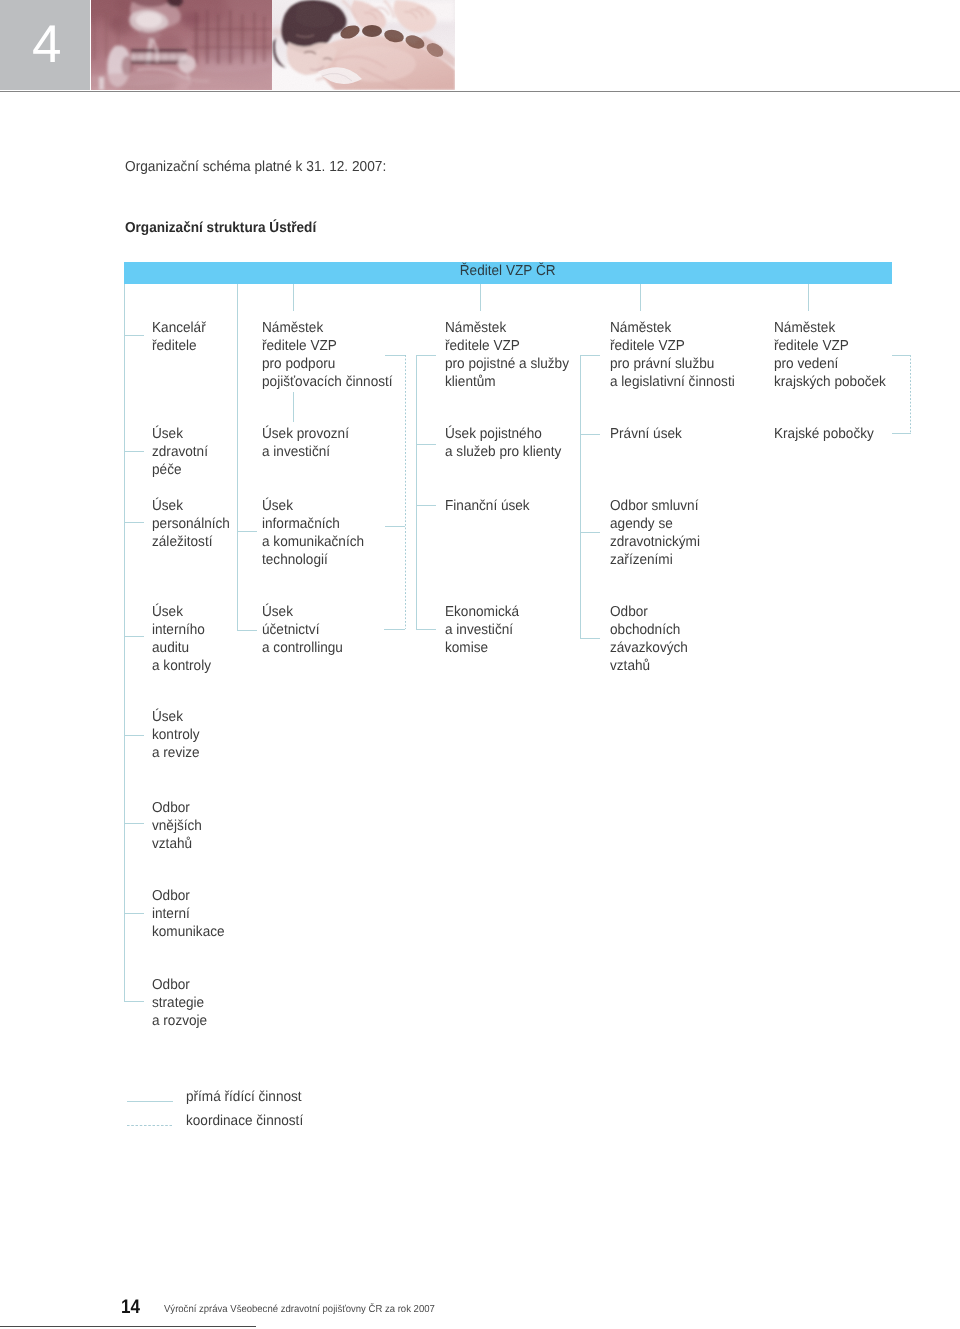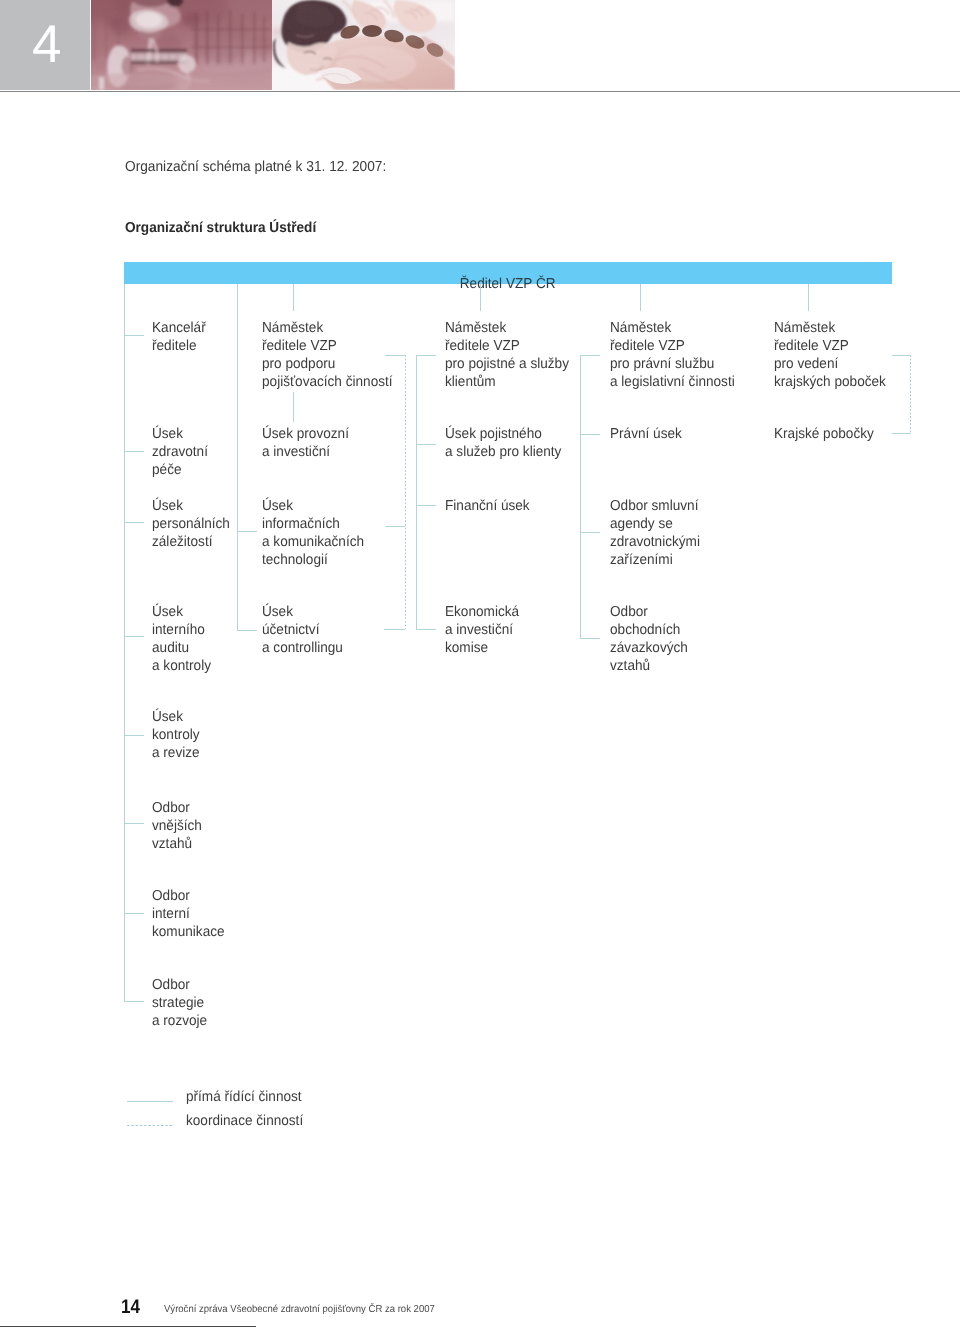--- a/index.html
+++ b/index.html
@@ -212,21 +212,21 @@
       </svg>
     </div>
   </div>
   <div class="hrule"></div>
 
   <div class="h-sub" style="top:158.5px">Organizační schéma platné k 31. 12. 2007:</div>
   <div class="h-title" style="top:219.5px">Organizační struktura Ústředí</div>
 
   <div id="chart">
     <div class="bar" style="left:124px;top:262px;width:767.5px;height:22px;">
-      <div class="t" style="top:14px;"><span>Ředitel VZP ČR</span></div>
+      <div class="t" style="top:1px;"><span>Ředitel VZP ČR</span></div>
     </div>
   <div class="item" style="left: 152.3px; top: 318.8px;">Kancelář
 ředitele</div>
       <div class="item" style="left: 152.3px; top: 425.3px;">Úsek
 zdravotní
 péče</div>
       <div class="item" style="left: 152.3px; top: 496.6px;">Úsek
 personálních
 záležitostí</div>
       <div class="item" style="left: 152.3px; top: 602.8px;">Úsek

